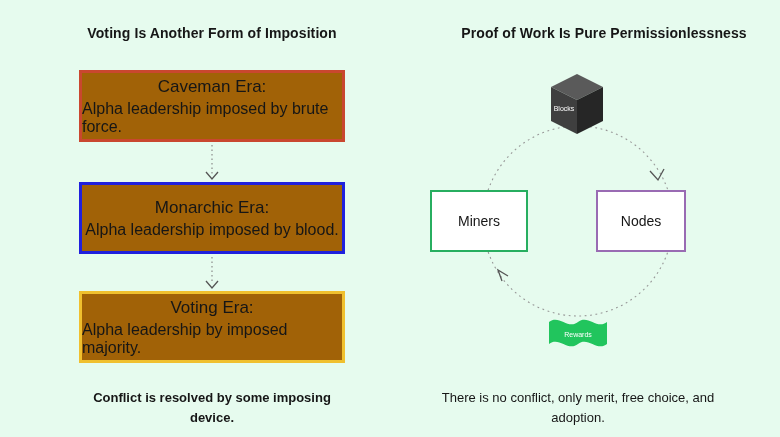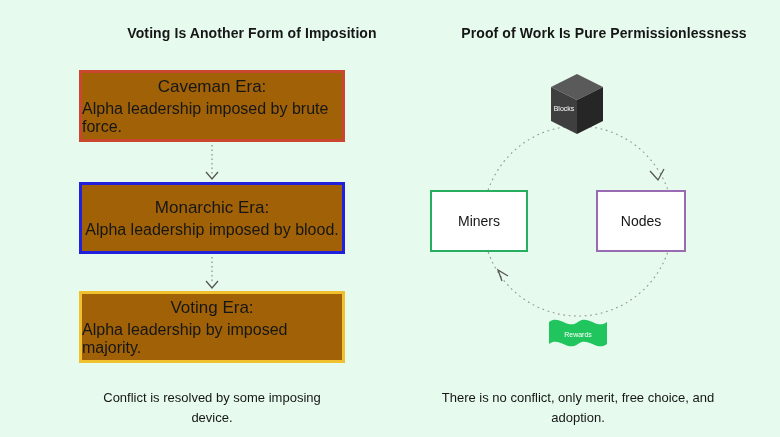--- a/index.html
+++ b/index.html
@@ -1,30 +1,30 @@
 <!DOCTYPE html>
 <html><head>
 <meta charset="utf-8">
 <style>
   html,body{margin:0;padding:0;}
   body{font-family:"Liberation Sans",sans-serif;}
   #canvas{position:relative;width:780px;height:437px;background:#e6fbee;overflow:hidden;color:#161616;}
   #overlay{position:absolute;left:0;top:0;z-index:0;}
   .title{position:absolute;top:25px;font-size:14px;font-weight:600;text-align:center;letter-spacing:.1px;z-index:1;}
-  #left-title{left:0;width:424px;padding-left:40px;}
+  #left-title{left:0;width:424px;}
   #right-title{left:424px;width:360px;}
   .era-box{position:absolute;left:79px;width:266px;height:72px;background:#a16207;box-sizing:border-box;
            display:flex;flex-direction:column;align-items:center;justify-content:center;gap:3px;z-index:1;}
   #box-caveman{top:70px;border:3px solid #c9472f;}
   #box-monarchic{top:182px;border:3px solid #2020dd;}
   #box-voting{top:291px;border:3px solid #f0c02e;}
   .era-title{font-size:17px;font-weight:500;}
   .era-sub{font-size:16px;}
   .caption{position:absolute;top:388px;font-size:13px;line-height:1.55;text-align:center;z-index:1;}
-  #left-caption{left:82px;width:260px;}
+  #left-caption{left:82px;width:260px;font-weight:bold;}
   #right-caption{left:438px;width:280px;text-align:center;}
   .node-box{position:absolute;background:#ffffff;box-sizing:border-box;display:flex;align-items:center;
             justify-content:center;font-size:14px;z-index:1;}
   #miners-box{left:430px;top:190px;width:98px;height:62px;border:2.5px solid #27ae60;}
   #nodes-box{left:596px;top:190px;width:90px;height:62px;border:2.5px solid #996bb3;}
 </style>
 </head>
 <body>
 
 <div id="canvas">

